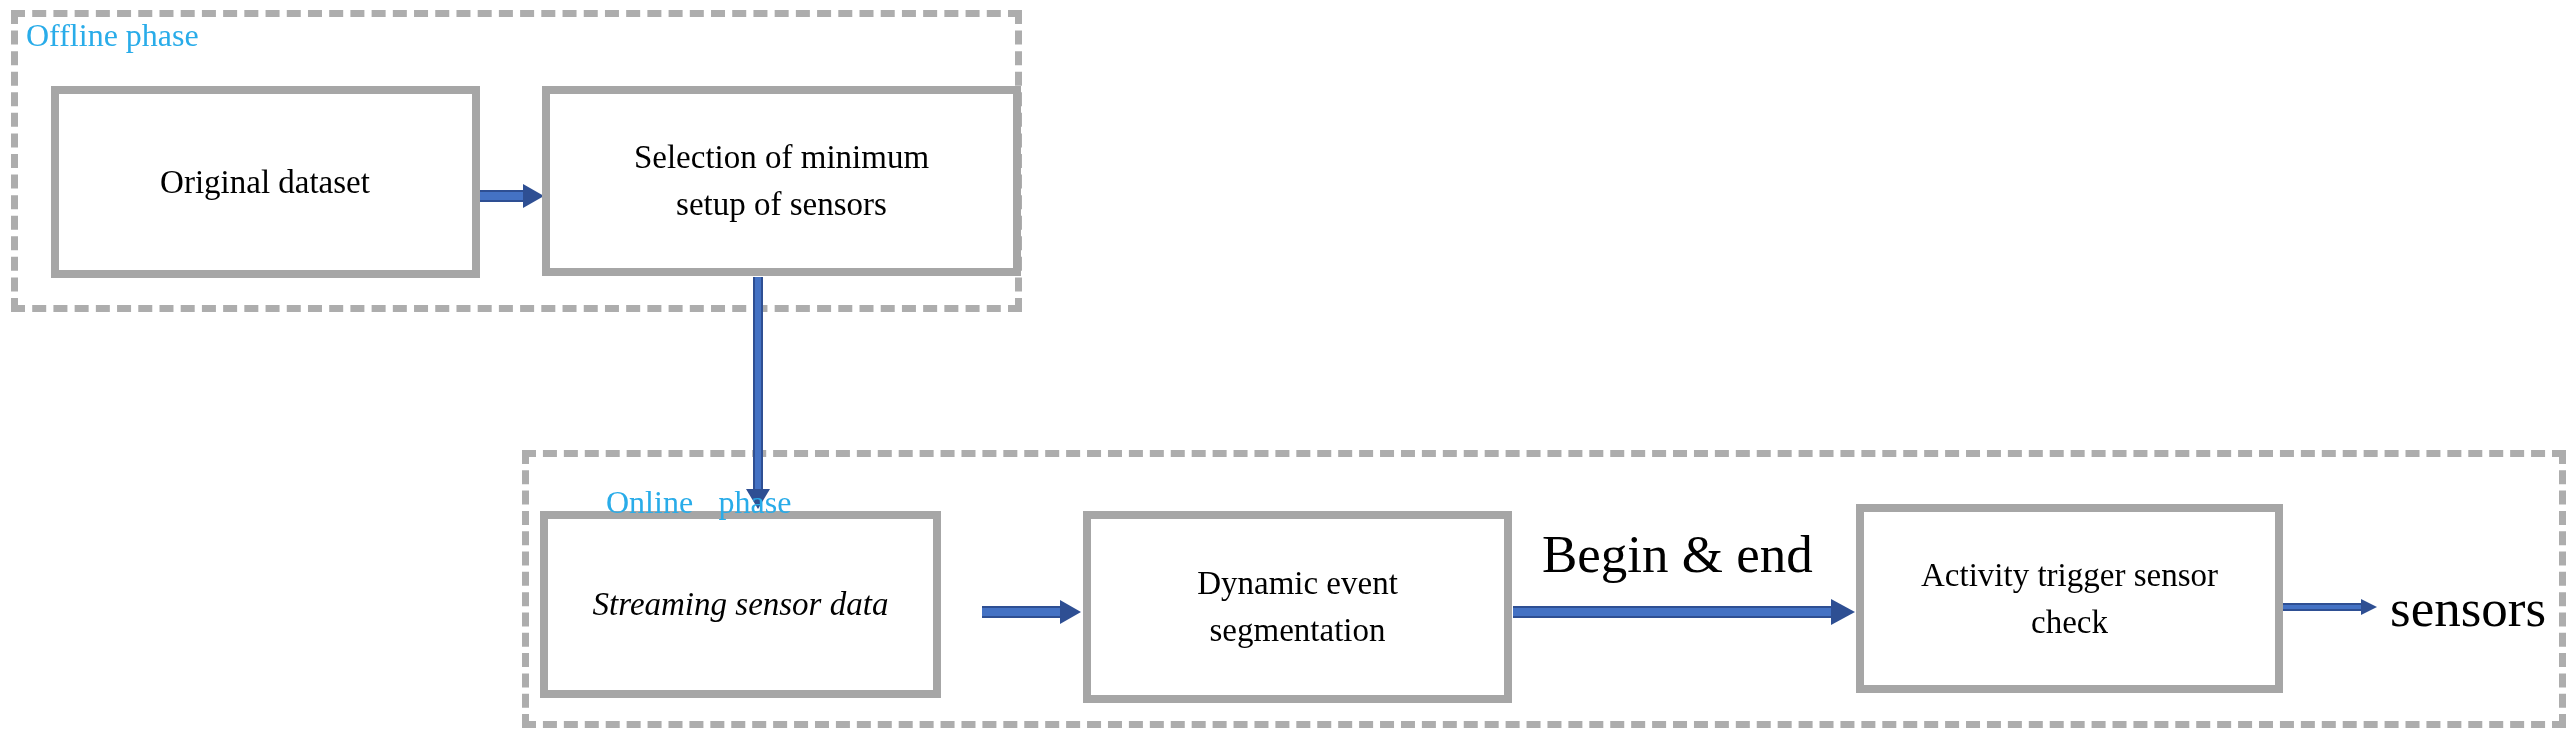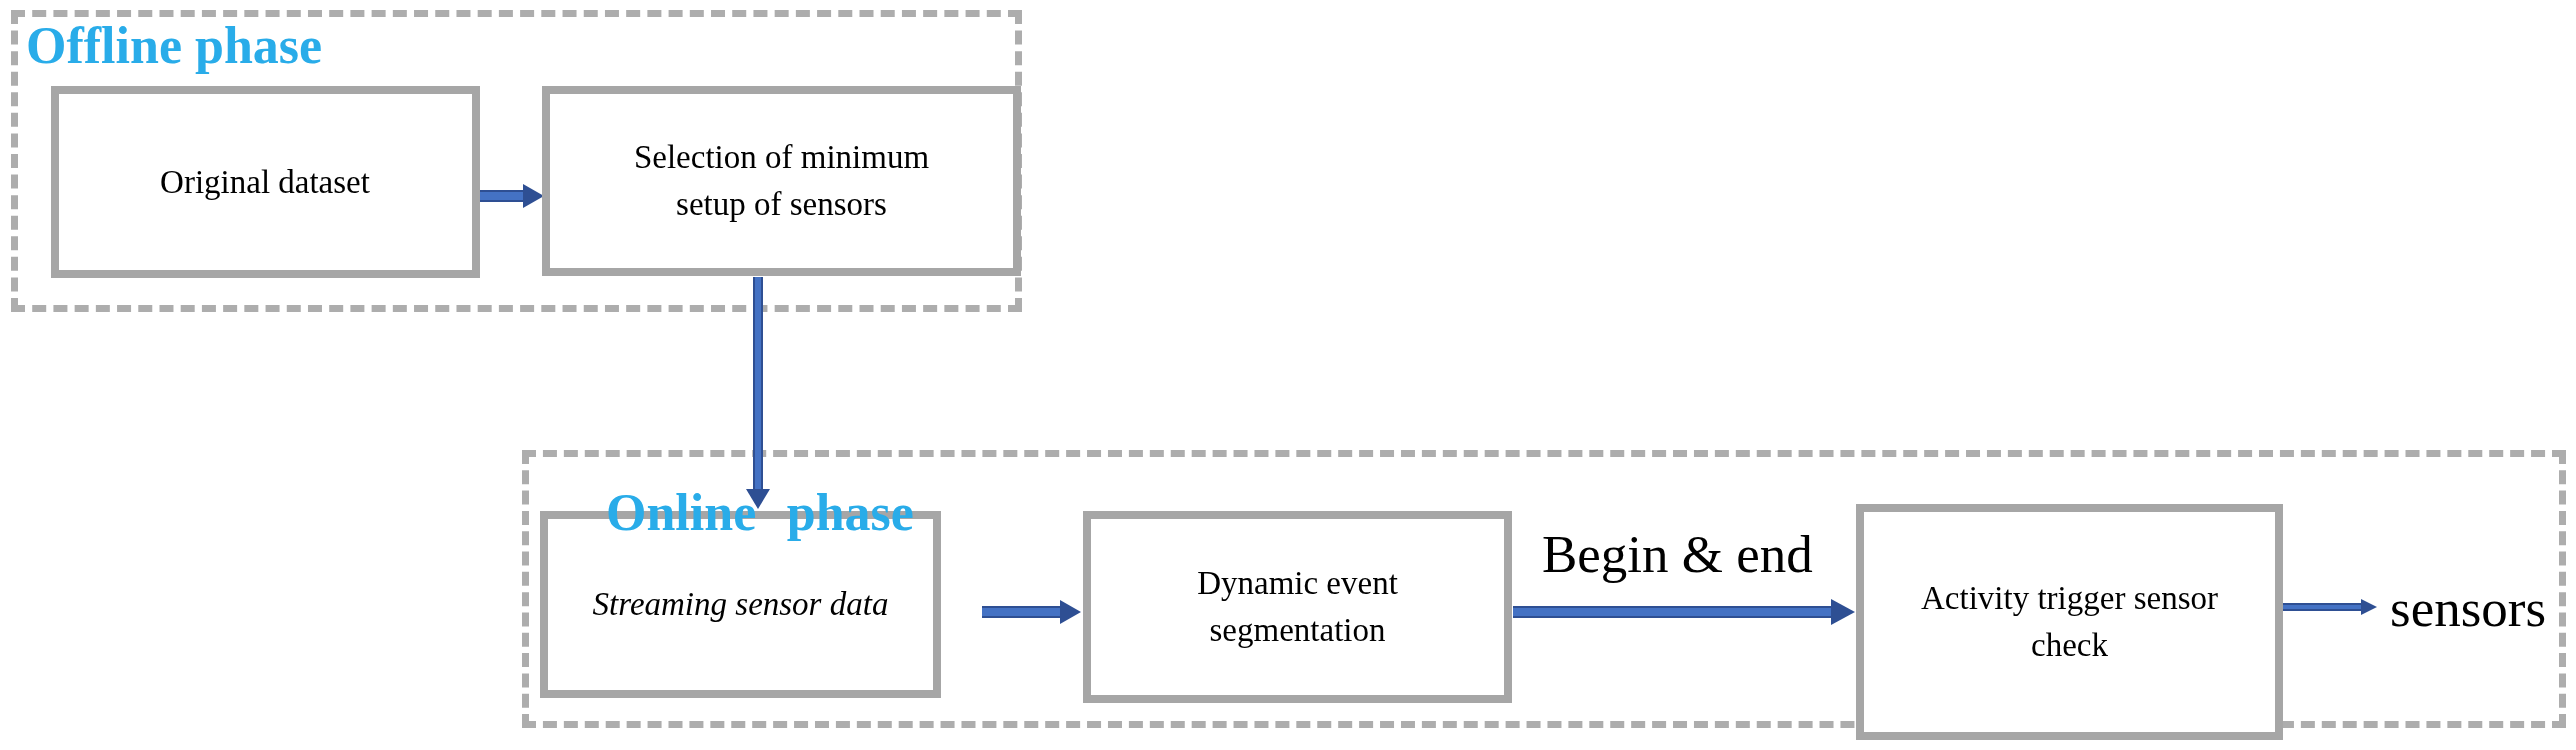--- a/index.html
+++ b/index.html
@@ -5,21 +5,21 @@
   html,body{margin:0;padding:0;background:#ffffff;}
   #canvas{
     position:relative;width:2576px;height:750px;background:#ffffff;overflow:hidden;
     font-family:"Liberation Serif","DejaVu Serif",serif;color:var(--text,#000);
   }
   .phase-frame{
     position:absolute;border:7.2px dashed var(--dashed-border,#ADADAD);
     box-sizing:border-box;background:transparent;z-index:1;
   }
   .phase-label{
-    position:absolute;font-weight:bold;font-size:52px;line-height:1.05;
+    position:absolute;font-weight:normal;font-size:32px;line-height:1.05;
     color:var(--phase-label,#29ACE9);z-index:4;white-space:nowrap;
   }
   .node{
     position:absolute;border:8px solid var(--box-border,#A6A6A6);background:#ffffff;
     box-sizing:border-box;display:flex;align-items:center;justify-content:center;
     text-align:center;z-index:3;
   }
   .node .lbl{font-size:33px;line-height:1.42;color:var(--text,#000);padding:0 11px;}
   
   .arrow-h{position:absolute;display:flex;align-items:center;z-index:2;}
@@ -76,21 +76,21 @@
 
   <div class="phase-frame" style="left:522px;top:450px;width:2044px;height:278px;"></div>
   <div class="phase-label" style="left:606px;top:458px;word-spacing:17.5px;margin-top:28px;">Online phase</div>
 
   <div class="node" style="left:540px;top:511px;width:401px;height:187px;font-style:italic;">
     <div class="lbl" style="max-width:342px;">Streaming sensor data</div>
   </div>
   <div class="node" style="left:1083px;top:511px;width:429px;height:192px;">
     <div class="lbl" style="max-width:342px;">Dynamic event segmentation</div>
   </div>
-  <div class="node" style="left:1856px;top:504px;width:427px;height:236px;">
+  <div class="node" style="left:1856px;top:504px;width:427px;height:189px;">
     <div class="lbl" style="max-width:342px;">Activity trigger sensor check</div>
   </div>
 
   <div class="arrow-h" style="left:982px;top:600px;width:99px;height:24px;">
     <div class="shaft"></div>
     <div class="head"></div>
   </div>
 
   <div class="arrow-h big" style="left:1513px;top:598px;width:342px;height:27px;">
     <div class="shaft"></div>

